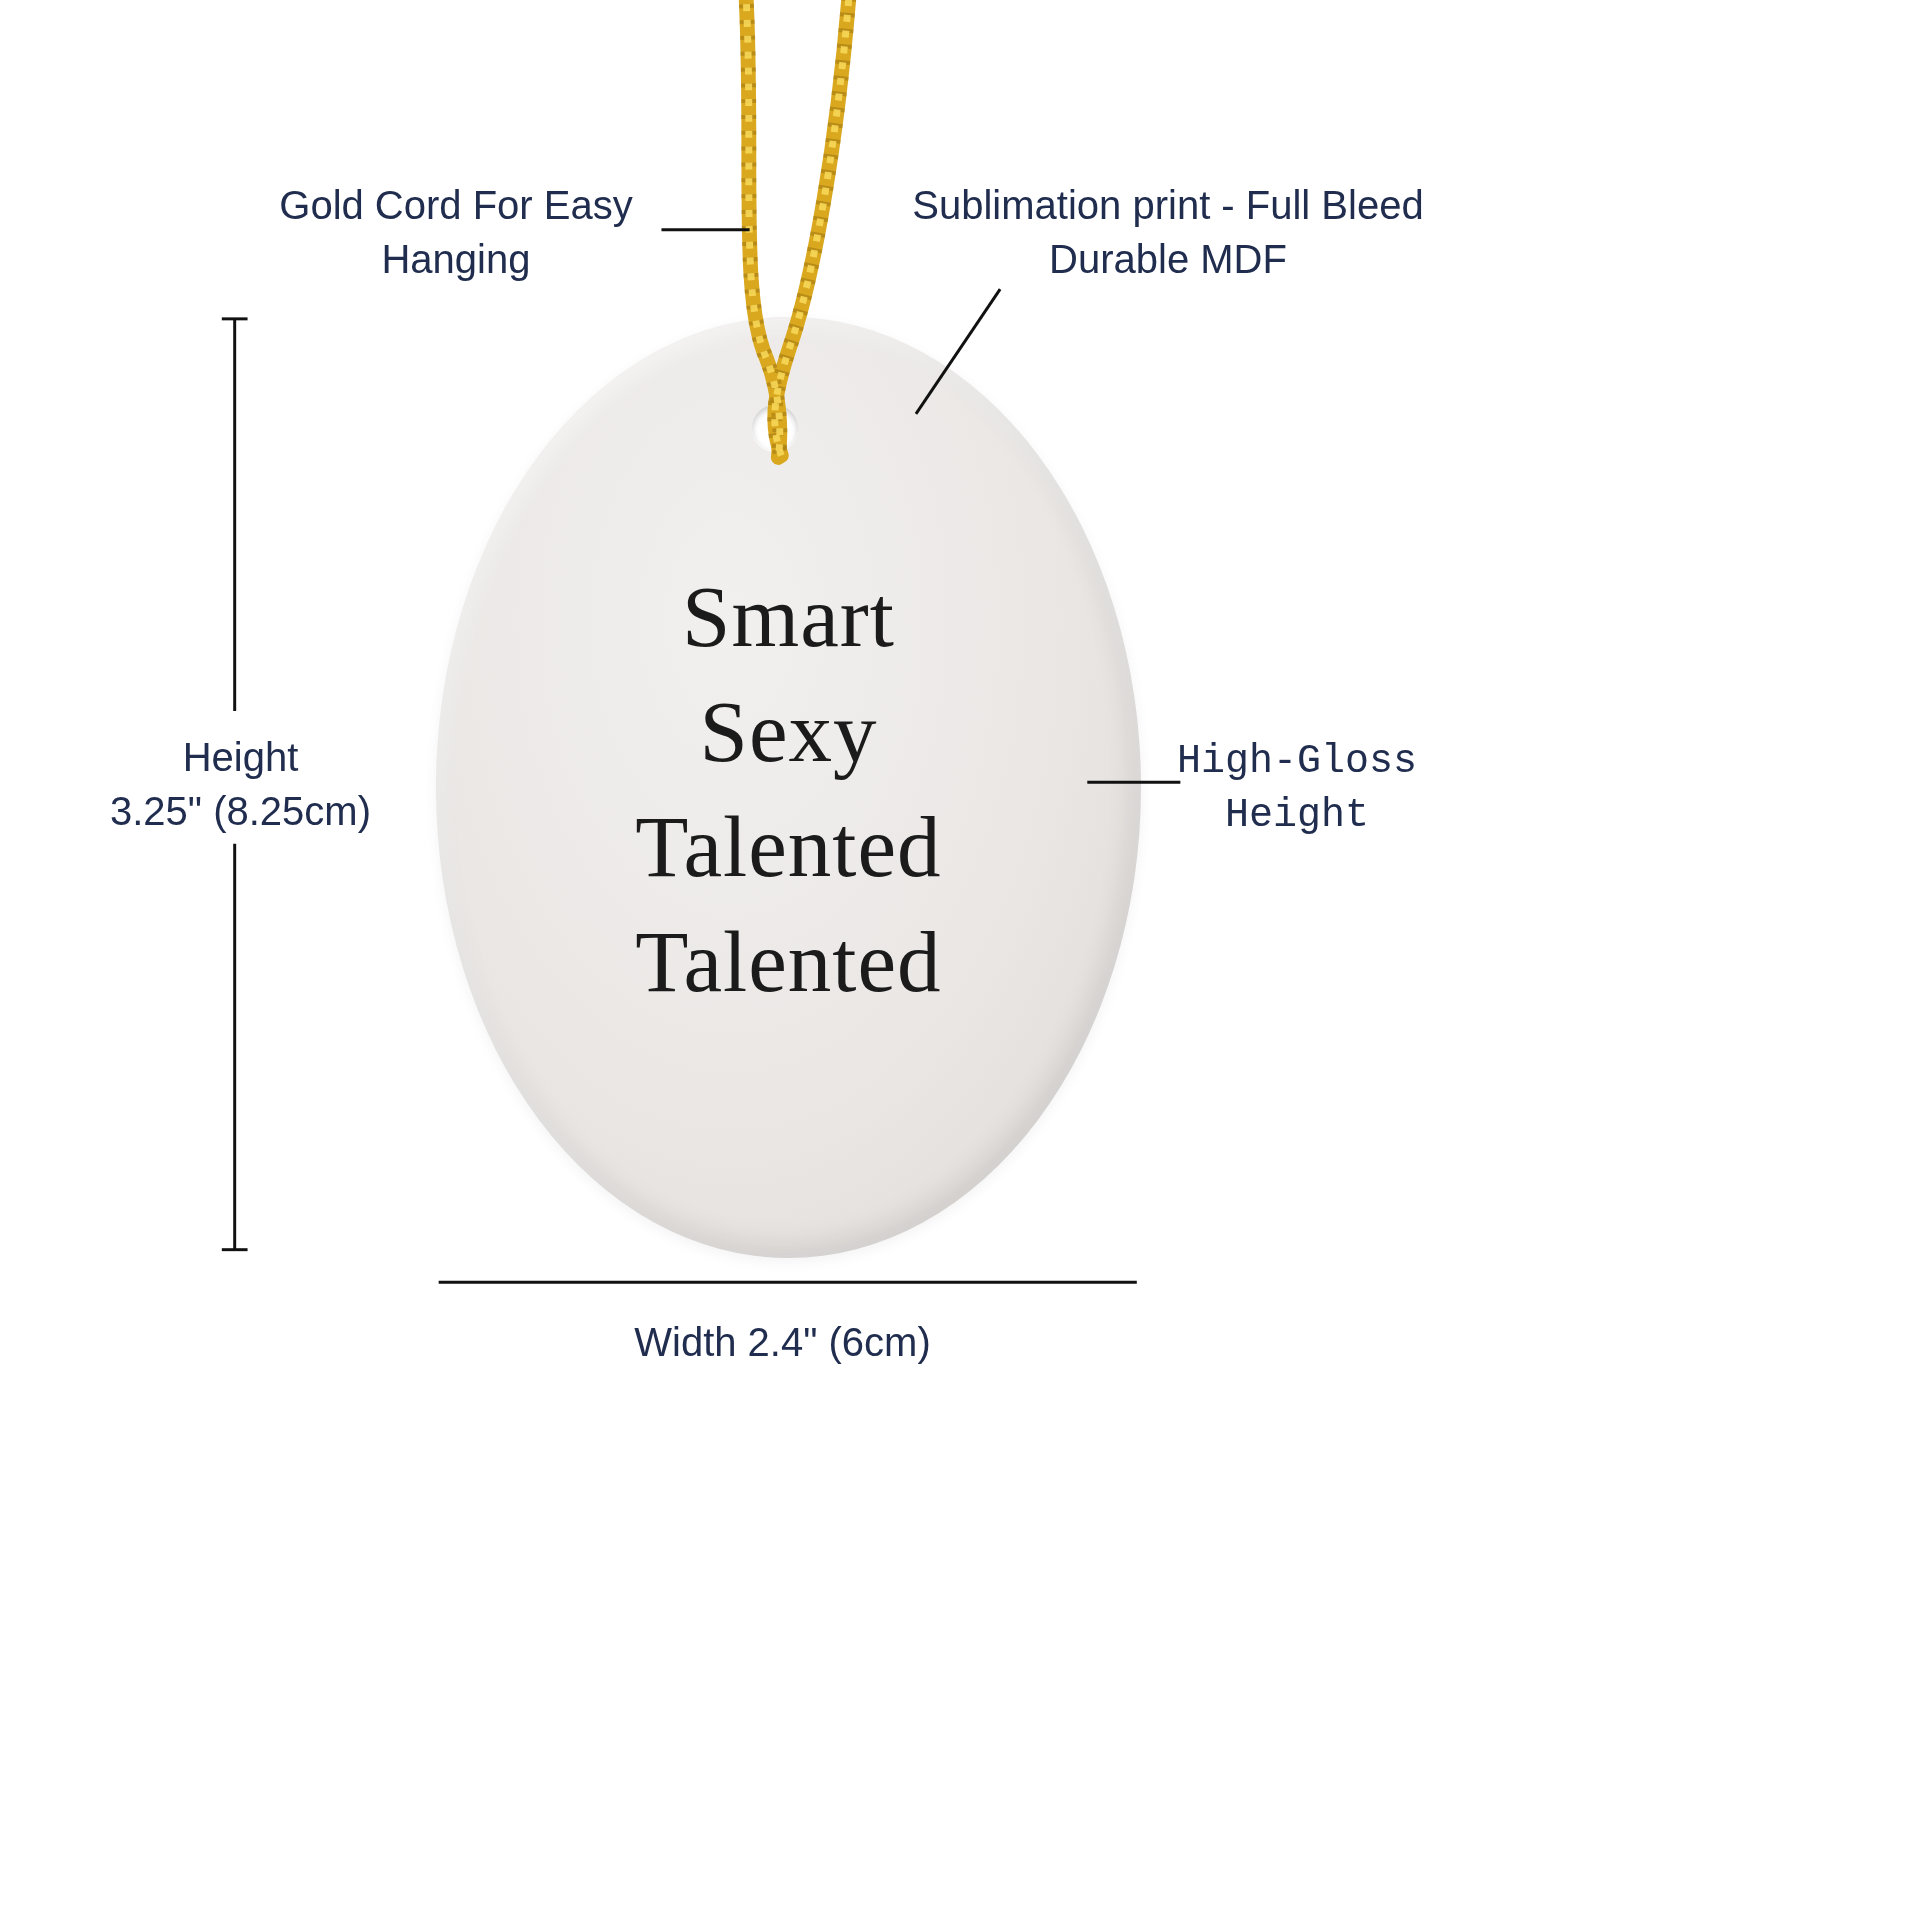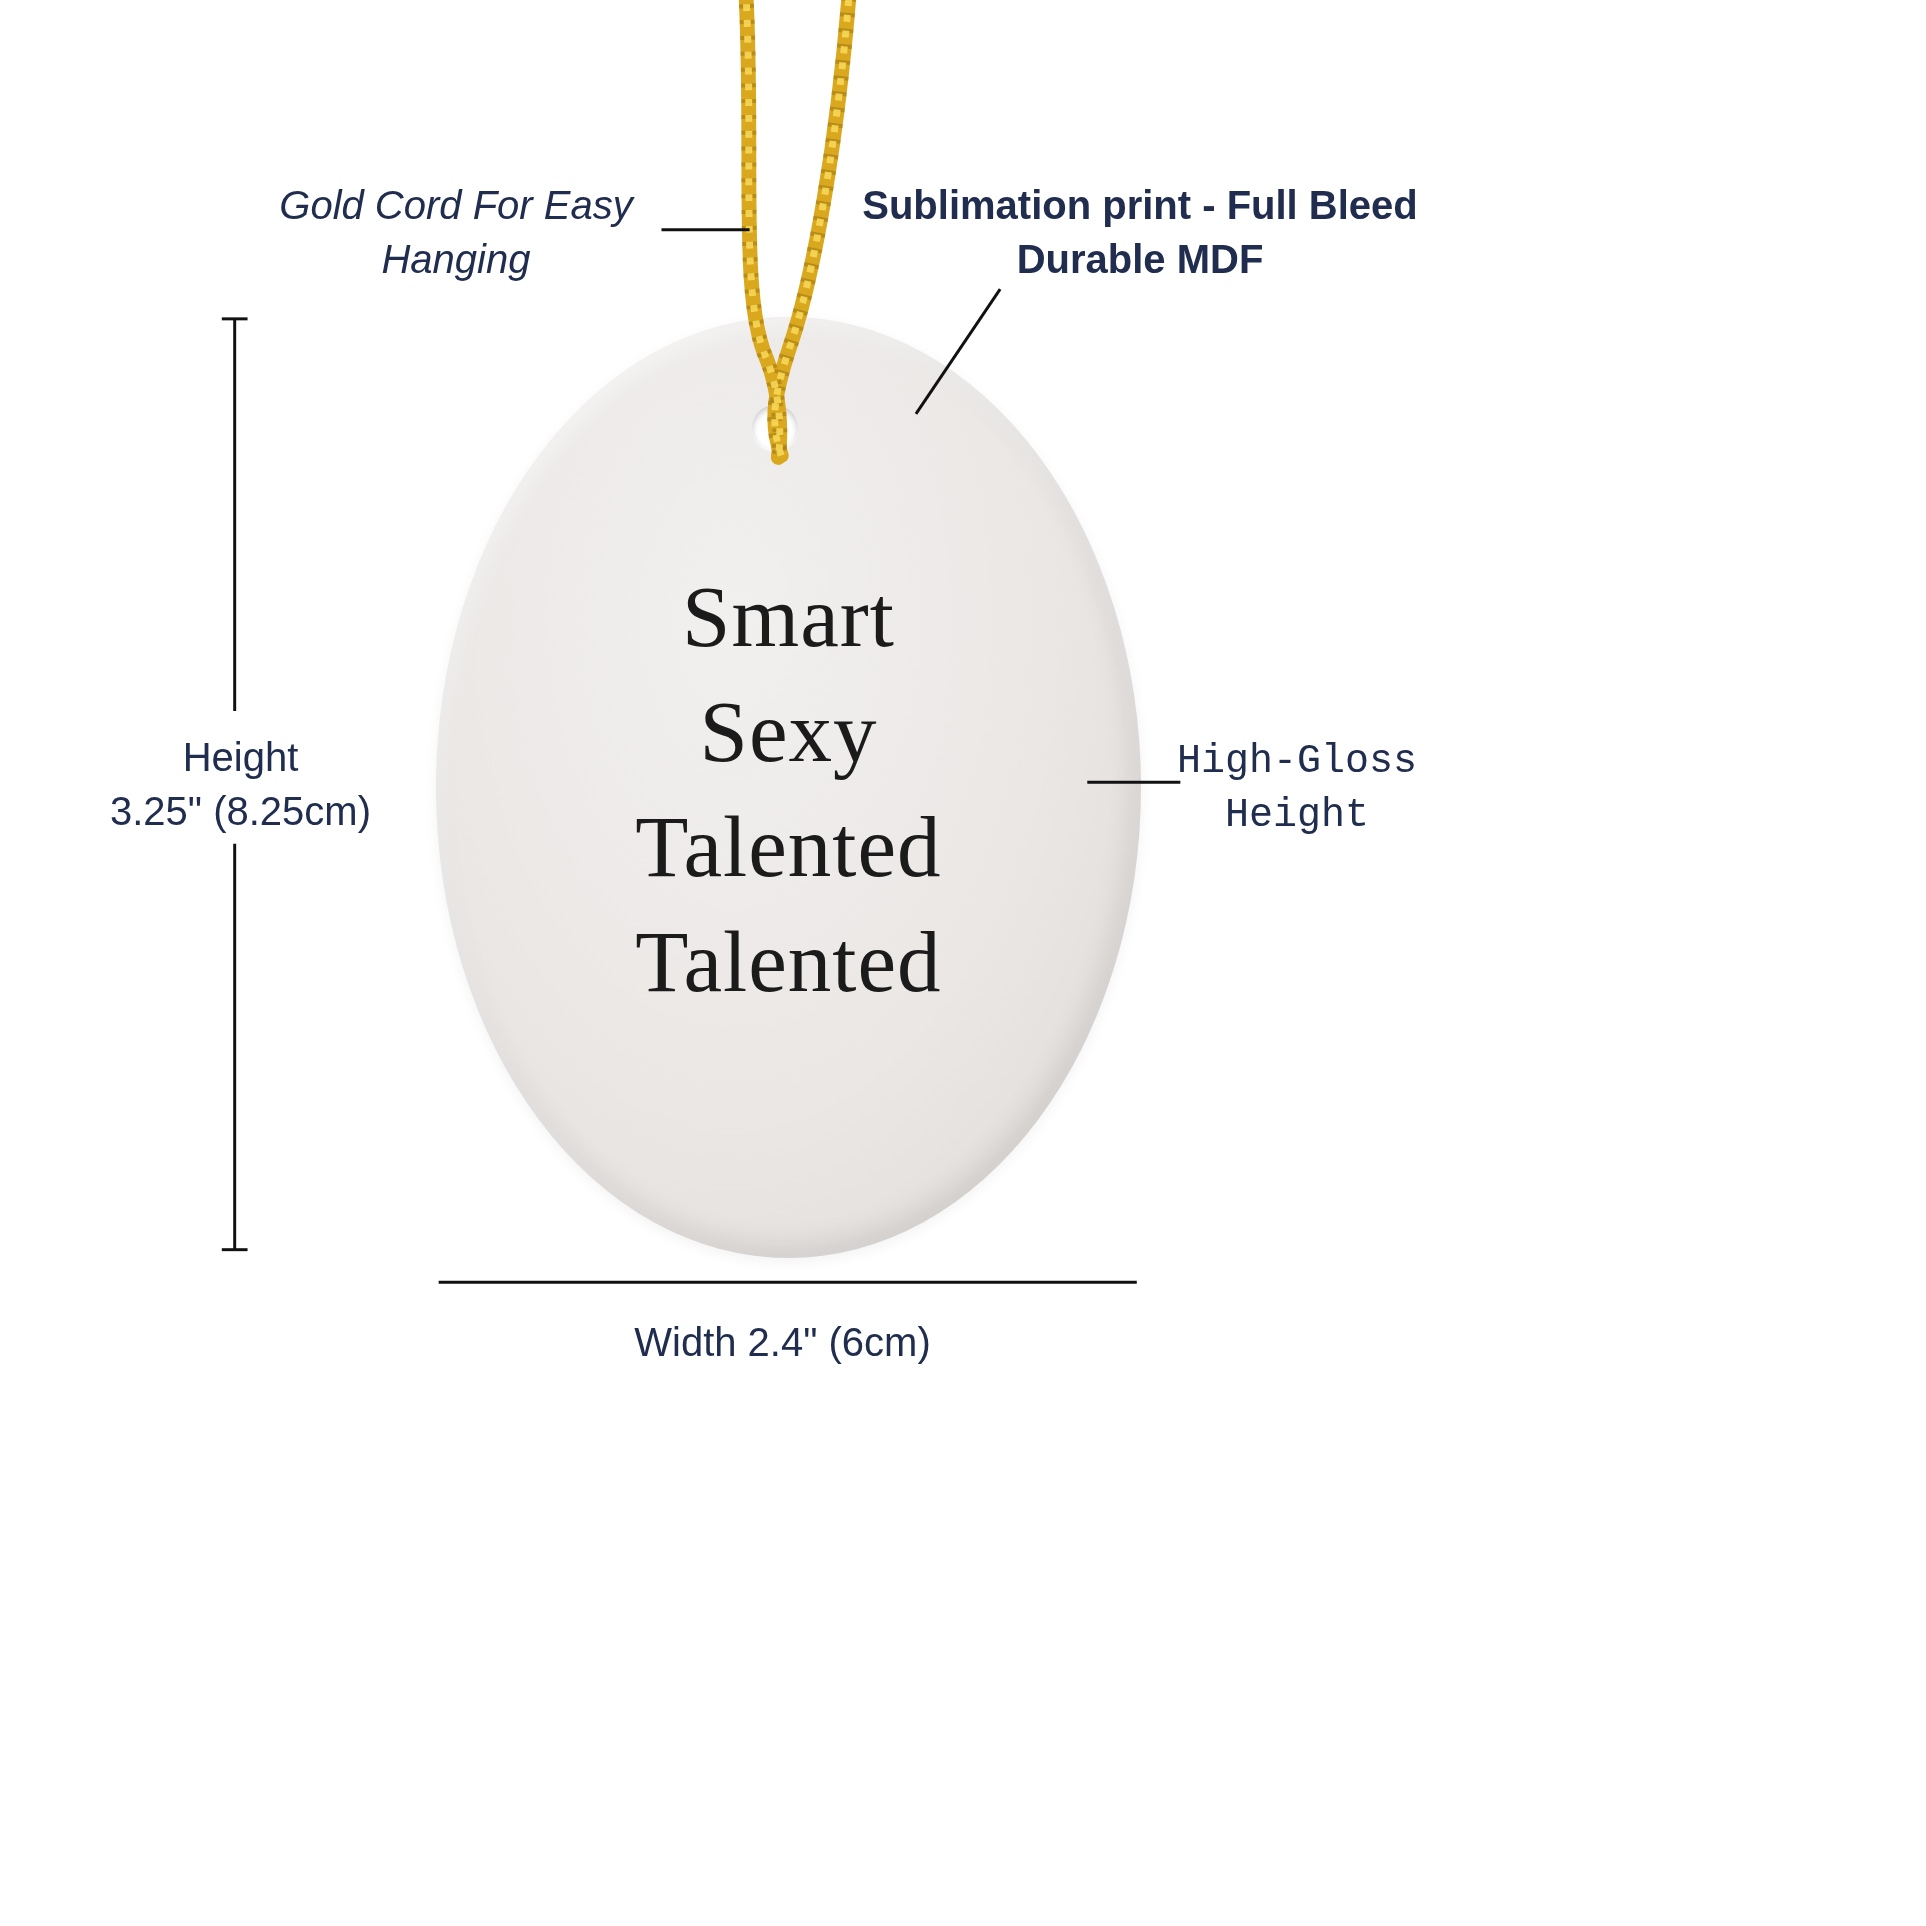--- a/index.html
+++ b/index.html
@@ -56,22 +56,22 @@
   .label {
     position: absolute;
     color: #202d4e;
     font-size: 40px;
     line-height: 54px;
     font-weight: 500;
     text-align: center;
   }
   .label span { display: block; }
 
-  .label-cord   { left: 248px;  top: 178px;  width: 416px; font-style: italic; }
-  .label-print  { left: 843px;  top: 178px;  width: 594px; font-weight: bold; }
+  .label-cord   { left: 248px;  top: 178px;  width: 416px; }
+  .label-print  { left: 871px;  top: 178px;  width: 594px; }
   .label-height { left: 60px;   top: 730px;  width: 361px; }
   .label-finish { left: 1173px; top: 735px;  width: 248px; font-family: Liberation Mono, monospace; }
   .label-width  { left: 535px;  top: 1315px; width: 495px; }
 
   
   .overlay {
     position: absolute;
     left: 0; top: 0;
     width: 1927px;
     height: 1927px;

